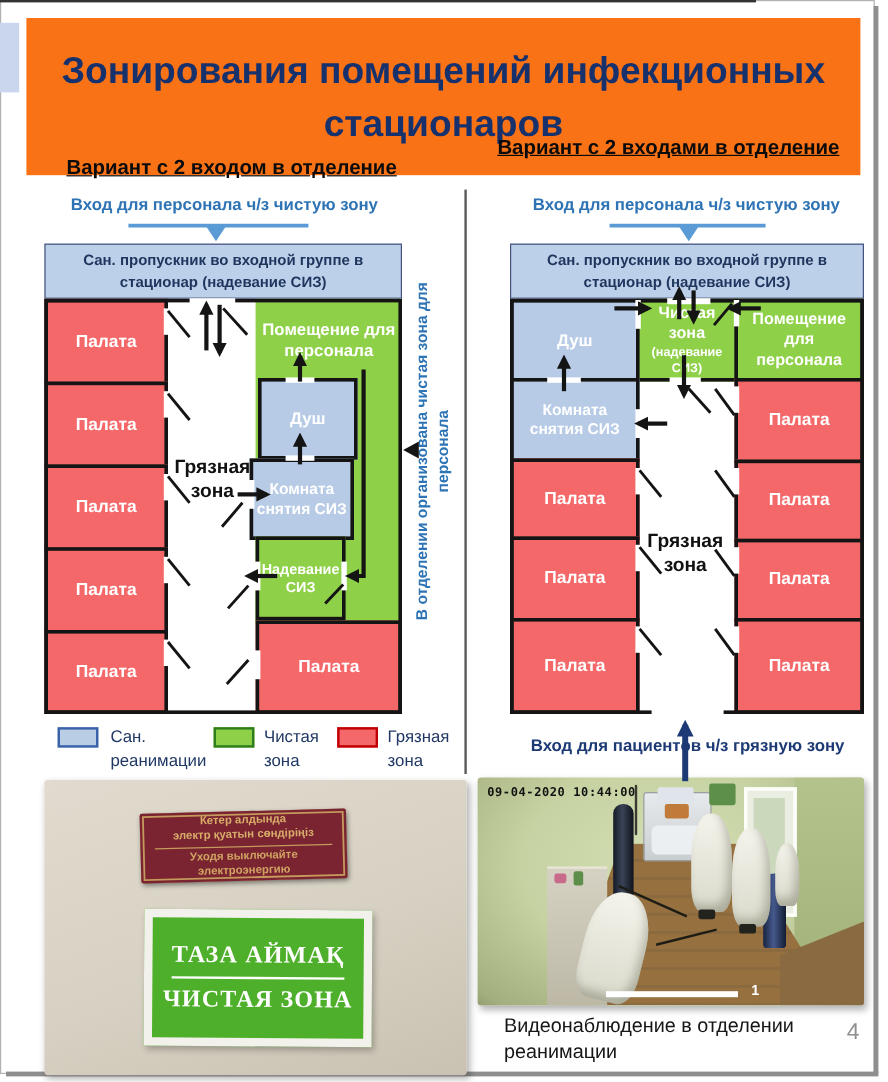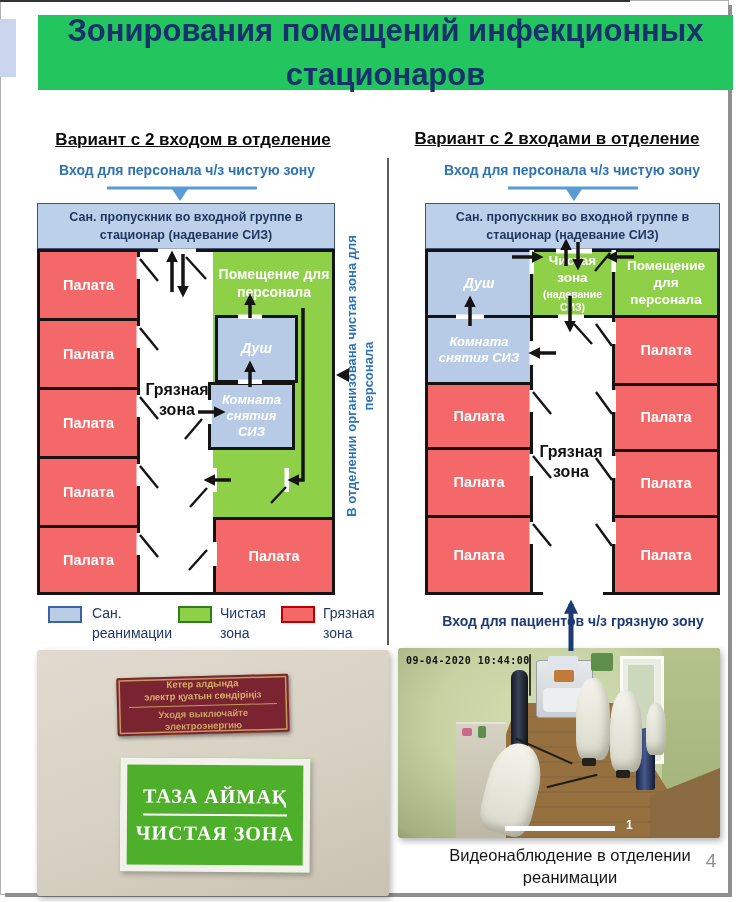--- a/index.html
+++ b/index.html
@@ -7,44 +7,44 @@
        font-family:"Liberation Sans",sans-serif;}
   .abs{position:absolute;}
   .flexc{display:flex;align-items:center;justify-content:center;text-align:center;}
   
   .top-line{left:0;top:0;width:630px;height:2px;background:#333;}
   .frame-outline{left:0;top:0;width:727px;height:893px;border:1px solid #b2b2b2;}
   .frame-right{left:728px;top:5px;width:4px;height:889px;background:#8f8f8f;}
   .frame-bottom{left:5px;top:893px;width:727px;height:4px;background:#8f8f8f;}
   
   .title-tab{left:0;top:19px;width:16px;height:58px;background:#c9d6ed;}
-  .title-bar{left:38px;top:15px;width:695px;height:75px;background:#22c55e;
+  .title-bar{left:22px;top:15px;width:695px;height:131px;background:#f97316;
              font-size:31px;font-weight:bold;color:#17316d;line-height:1.40;}
   
   .heading{font-size:17px;font-weight:bold;color:#0b0b0b;text-decoration:underline;text-align:center;}
   .h-left{left:38px;top:130px;width:310px;}
-  .h-right{left:405px;top:129px;width:304px;}
+  .h-right{left:405px;top:113px;width:304px;}
   .entry-lbl{font-size:14px;font-weight:bold;color:#2e74b5;text-align:center;}
   .e-left{left:57px;top:162px;width:260px;}
   .e-right{left:437px;top:162px;width:270px;}
   .san-box{background:#bdd0e9;border:1.5px solid #44517c;box-sizing:border-box;
            font-size:12.5px;font-weight:bold;color:#1e355e;line-height:1.45;padding:2px 4px;}
   .san-left{left:37px;top:203px;width:298px;height:46px;}
   .san-right{left:425px;top:203px;width:295px;height:46px;}
   .divider{left:387px;top:158px;width:2px;height:487px;background:#5a5a5a;}
   
   .plan{background:#fff;}
   .plan-1{left:37px;top:249px;width:298px;height:346px;}
   .plan-2{left:425px;top:249px;width:295px;height:346px;}
   .outer-wall{position:absolute;inset:0;border:3.5px solid #141414;box-sizing:border-box;}
   .room{position:absolute;border:3px solid #141414;box-sizing:border-box;
         display:flex;align-items:center;justify-content:center;text-align:center;
         color:#fff;font-weight:bold;font-size:14.5px;line-height:1.25;}
   .red{background:#f5686a;}
-  .blue{background:#b7cbe6;font-style:italic;}
+  .blue{background:#b7cbe6;}
   .green{background:#8fd049;}
   .zone-lbl{position:absolute;display:flex;align-items:center;justify-content:center;
             text-align:center;color:#fff;font-weight:bold;line-height:1.3;}
   .dirty-lbl{color:#111;font-weight:bold;font-size:16px;line-height:1.25;}
   .small-note{font-weight:bold;font-size:10.5px;display:block;margin-top:1px;}
   .side-note{left:200px;top:355px;width:330px;height:42px;transform:rotate(-90deg);
              font-size:13px;font-weight:bold;color:#2e74b5;text-align:center;line-height:1.3;}
   .patient-entry{left:423px;top:613px;width:300px;text-align:center;
                  font-size:14px;font-weight:bold;color:#1d3a75;}
   .overlay{position:absolute;left:0;top:0;pointer-events:none;z-index:30;}
@@ -101,21 +101,21 @@
   .cyl2{left:238px;top:80px;width:19px;height:62px;border-radius:9px 9px 3px 3px;
         background:linear-gradient(90deg,#17233f,#45598c 45%,#131c33);}
   .bed{left:138px;top:12px;width:55px;height:56px;background:linear-gradient(#e7eaec,#c9ced2);
        border-radius:3px;border:1px solid #9aa0a6;}
   .ts{left:8px;top:7px;font-family:"DejaVu Sans Mono",monospace;font-size:10px;font-weight:bold;
       color:#111;letter-spacing:.5px;}
   .cam-bar{left:107px;top:178px;width:110px;height:5px;background:#fff;}
   .cam-num{left:228px;top:170px;color:#fff;font-size:12px;font-weight:bold;}
   .cable{position:absolute;height:2px;background:#1d1d16;}
   
-  .caption{left:420px;top:844px;width:300px;text-align:center;font-size:16.5px;
+  .caption{left:420px;top:844px;width:300px;font-size:16.5px;
            color:#161616;line-height:1.35;}
   .page-num{left:698px;top:850px;width:26px;font-size:19px;color:#8f8f8f;text-align:center;}
 </style>
 </head>
 <body>
 
 <div class="abs frame-outline"></div>
 <div class="abs top-line"></div>
 <div class="abs frame-right"></div>
 <div class="abs frame-bottom"></div>
@@ -134,20 +134,21 @@
 <div class="abs plan plan-1">
   <div class="abs green" style="left:176px;top:0;width:122px;height:271px;"></div>
   <div class="room red" style="left:0;top:0;width:103px;height:72px;">Палата</div>
   <div class="room red" style="left:0;top:69px;width:103px;height:72px;">Палата</div>
   <div class="room red" style="left:0;top:138px;width:103px;height:72px;">Палата</div>
   <div class="room red" style="left:0;top:207px;width:103px;height:72px;">Палата</div>
   <div class="room red" style="left:0;top:276px;width:103px;height:70px;">Палата</div>
   <div class="zone-lbl" style="left:178px;top:6px;width:118px;height:56px;font-size:14px;">Помещение для персонала</div>
   <div class="room blue" style="left:178px;top:66px;width:83px;height:68px;font-size:14px;">Душ</div>
   <div class="room blue" style="left:171px;top:133px;width:87px;height:68px;font-size:13px;padding:0 2px;">Комната снятия СИЗ</div>
+  <div class="room green" style="left:176px;top:198px;width:75px;height:70px;font-size:12px;padding:0 2px;">Надевание СИЗ</div>
   <div class="room red" style="left:176px;top:268px;width:122px;height:78px;">Палата</div>
   <div class="zone-lbl dirty-lbl" style="left:101px;top:122px;width:78px;height:58px;display:flex;align-items:center;justify-content:center;">Грязная зона</div>
   <div class="outer-wall"></div>
 </div>
 
 <div class="abs plan plan-2">
   <div class="room blue" style="left:0;top:0;width:108px;height:69px;font-size:14px;">Душ</div>
   <div class="room green" style="left:105px;top:0;width:85px;height:69px;font-size:13.5px;flex-direction:column;padding:0 2px;">
     <span>Чистая зона</span>
     <span class="small-note">(надевание СИЗ)</span>

